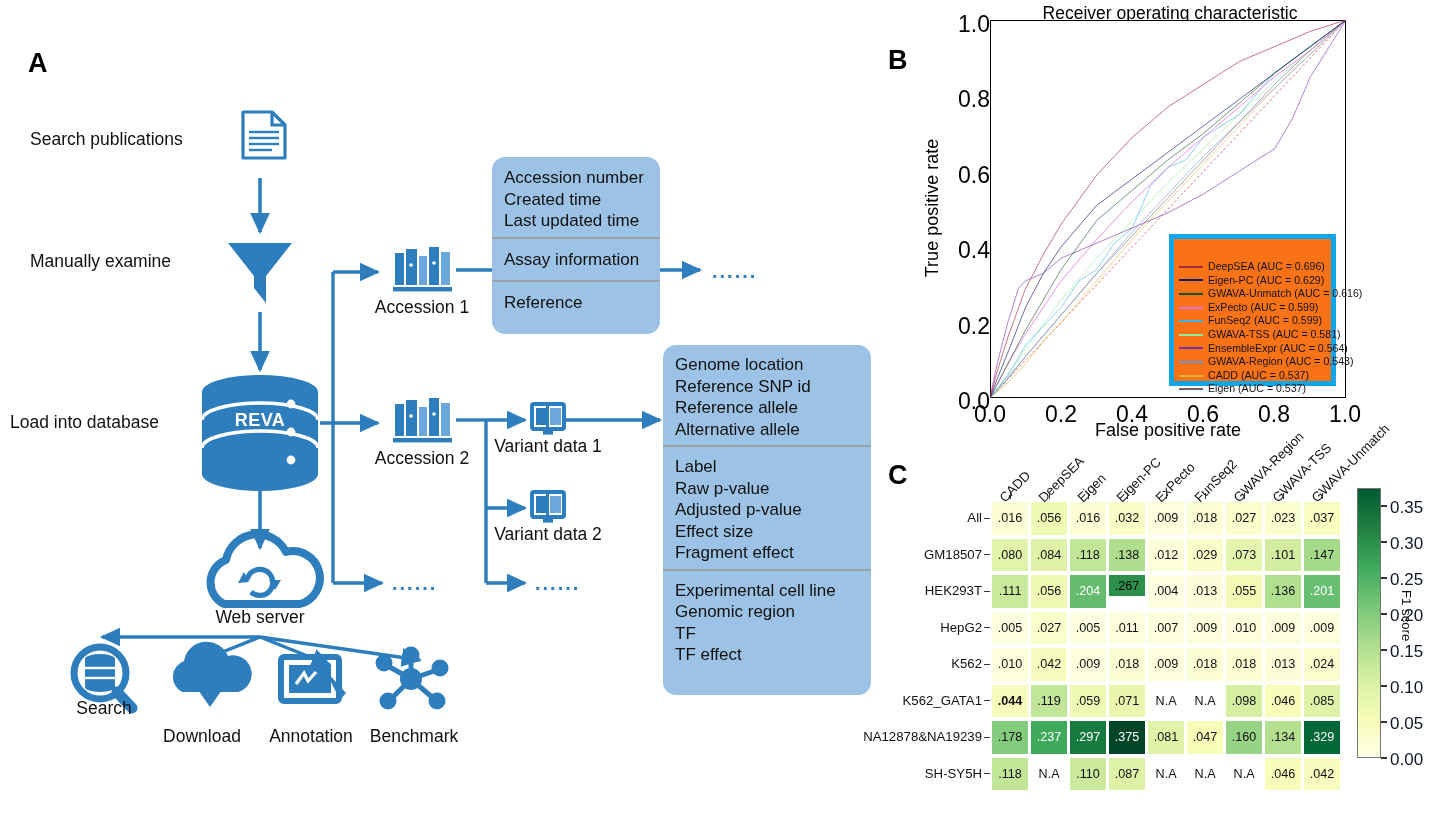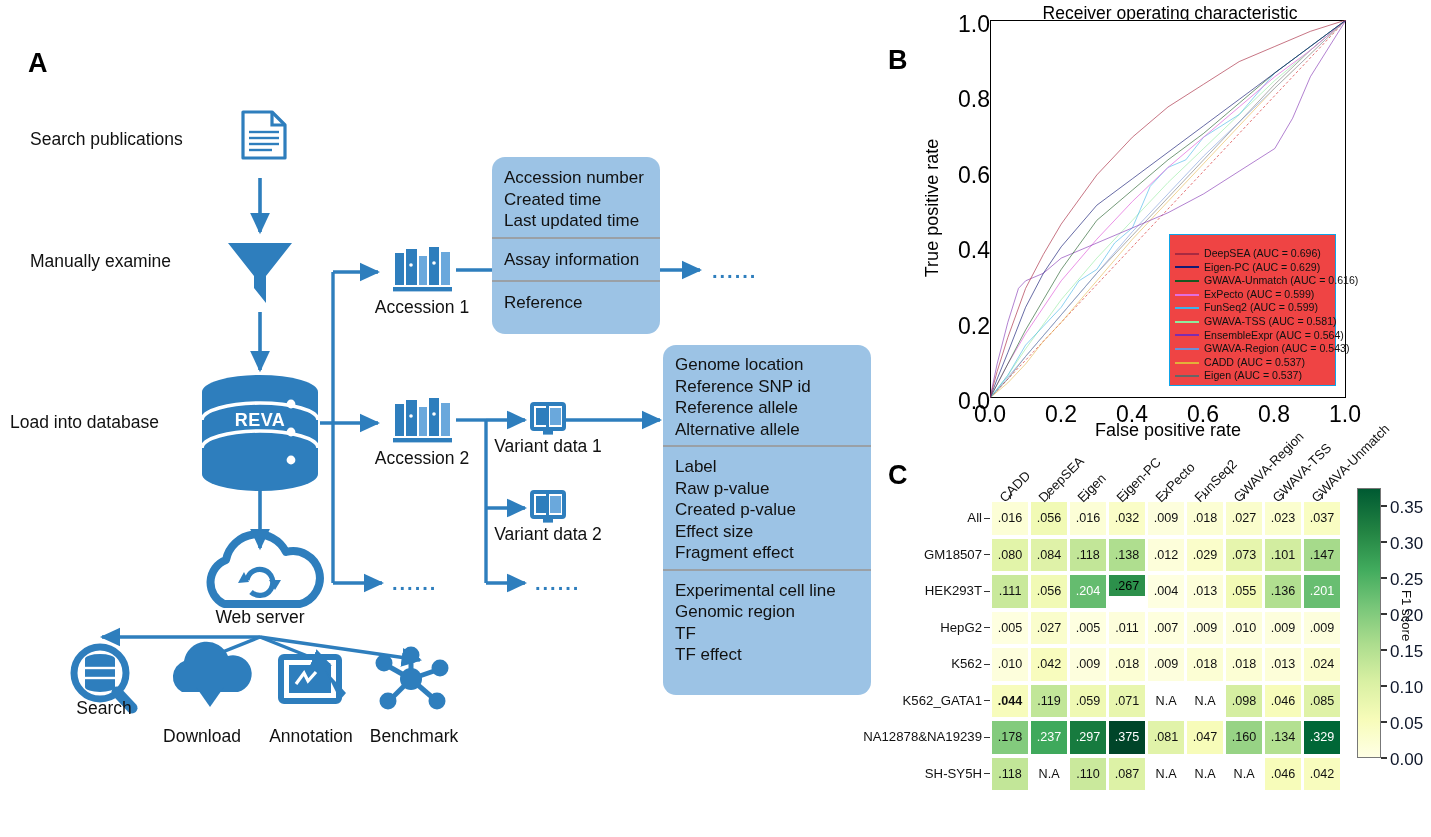--- a/index.html
+++ b/index.html
@@ -19,22 +19,22 @@
   }
   .infobox .seg{padding:4px 12px 5px 12px;}
   .infobox .seg + .seg{border-top:2px solid #9aa0a6;}
   .infobox .seg div{font-size:17px;line-height:21.5px;color:#111;white-space:nowrap;}
 
   .dots{font-size:20px;letter-spacing:2px;color:#2e7ebd;font-weight:bold;}
   .roc-frame{position:absolute;border:1.4px solid #000;background:#fff;box-sizing:border-box;}
   .tick-lab{position:absolute;font-size:23px;color:#000;}
   .axis-title{position:absolute;font-size:18px;color:#000;}
   .roc-title{position:absolute;font-size:17.5px;color:#000;text-align:center;}
-  .legendbox{position:absolute;background:#ef4444;border:1px solid #0ea5e9;box-sizing:border-box;
-             padding:12px 5px 3px 5px;}
+  .legendbox{position:absolute;background:#f97316;border:5px solid #0ea5e9;box-sizing:border-box;
+             padding:21px 5px 3px 5px;}
   .legrow{display:flex;align-items:center;height:13.6px;}
   .legline{width:24px;height:0;border-top-width:2px;border-top-style:solid;margin-right:5px;flex:none;}
   .legtxt{font-size:10.6px;color:#111;white-space:nowrap;line-height:13.6px;}
 
   
   .hm-cell{position:absolute;box-sizing:border-box;display:flex;
            align-items:center;justify-content:center;font-size:12.6px;}
   .hm-rowlab{position:absolute;font-size:13.2px;color:#111;text-align:right;white-space:nowrap;}
   .hm-collab{position:absolute;font-size:13.2px;color:#111;white-space:nowrap;
              transform-origin:left bottom;transform:rotate(-45deg);}
@@ -249,21 +249,21 @@
       <div class="seg" style="padding-top:9px;">
 
         <div>Genome location</div>
         <div>Reference SNP id</div>
         <div>Reference allele</div>
         <div>Alternative allele</div>
       </div>
       <div class="seg" style="padding-top:9px;">
         <div>Label</div>
         <div>Raw p-value</div>
-        <div>Created p-value</div>
+        <div>Adjusted p-value</div>
         <div>Effect size</div>
         <div>Fragment effect</div>
       </div>
       <div class="seg" style="padding-top:9px;">
         <div>Experimental cell line</div>
         <div>Genomic region</div>
         <div>TF</div>
         <div>TF effect</div>
       </div>
     </div>

